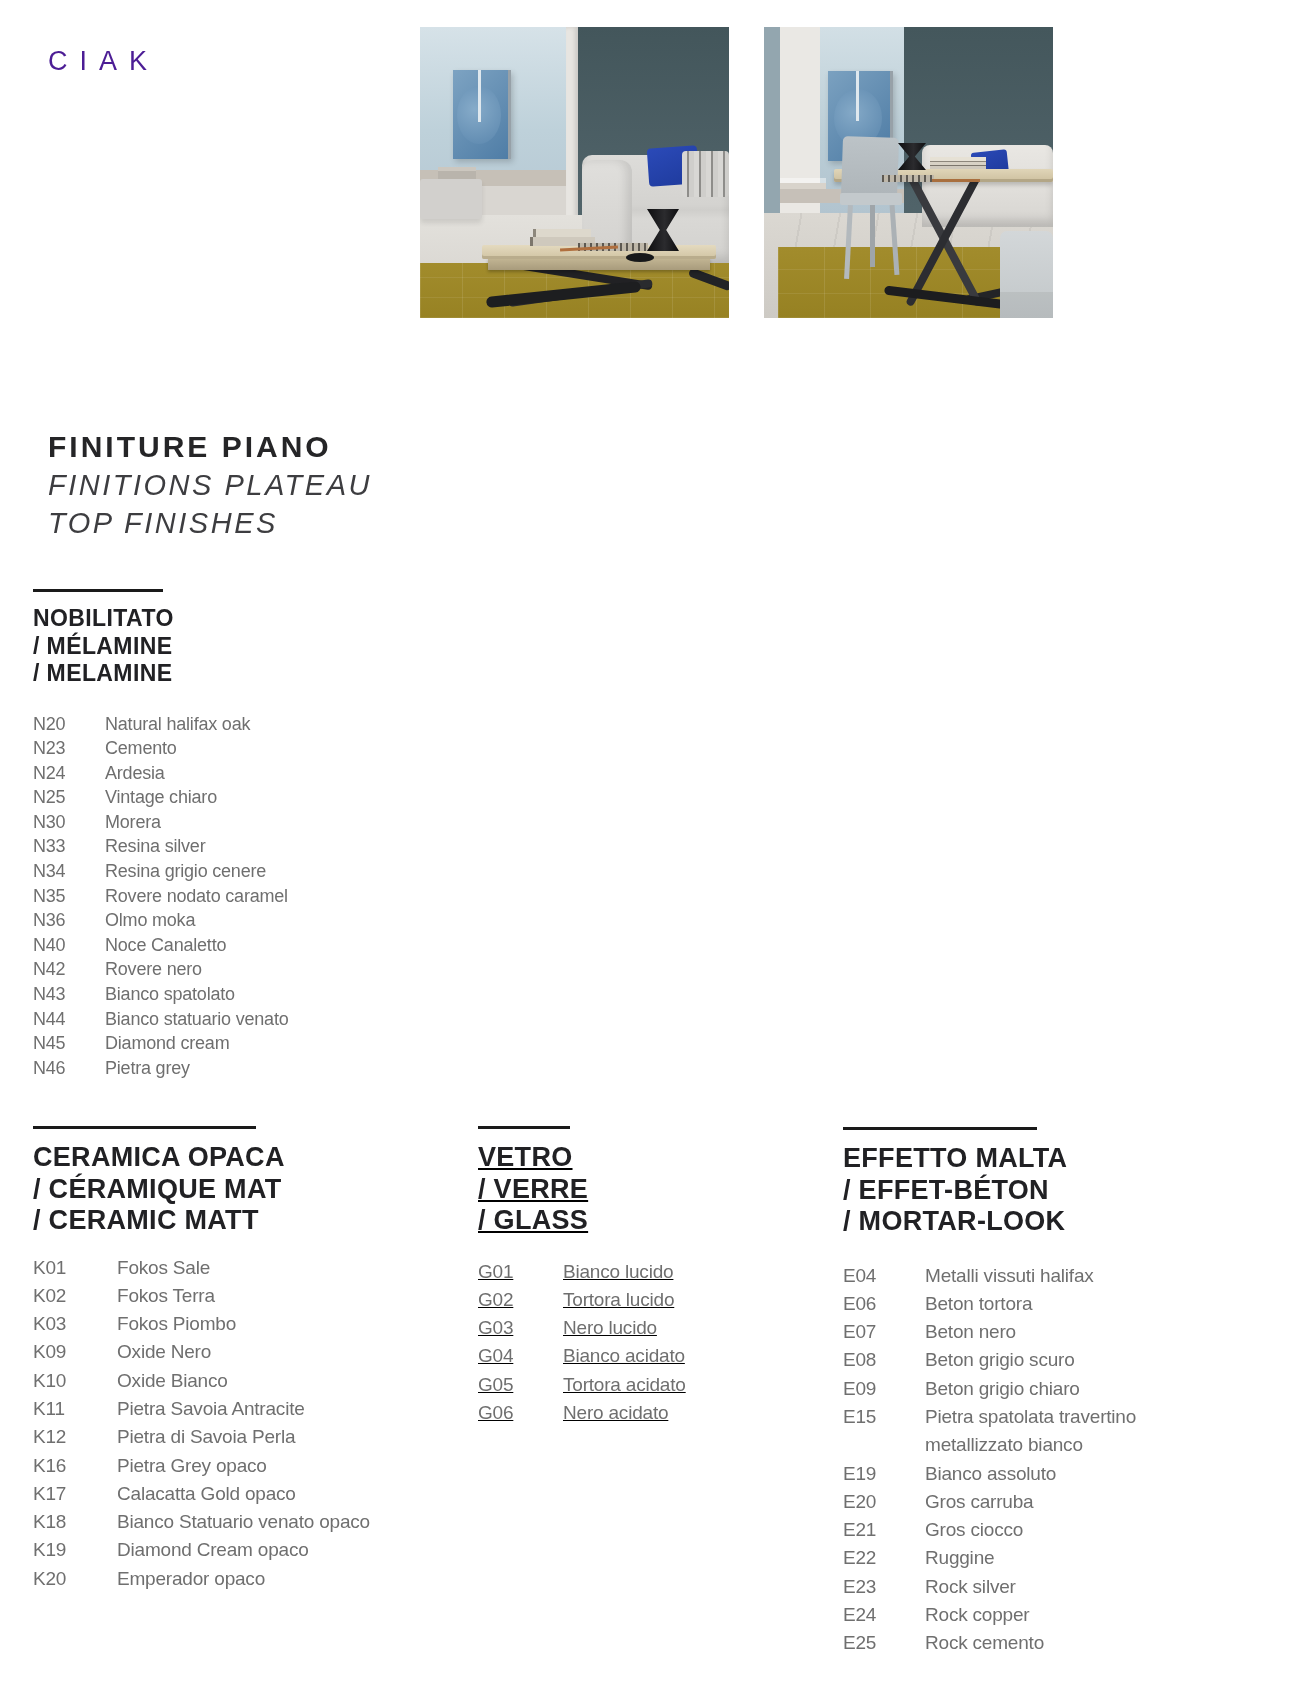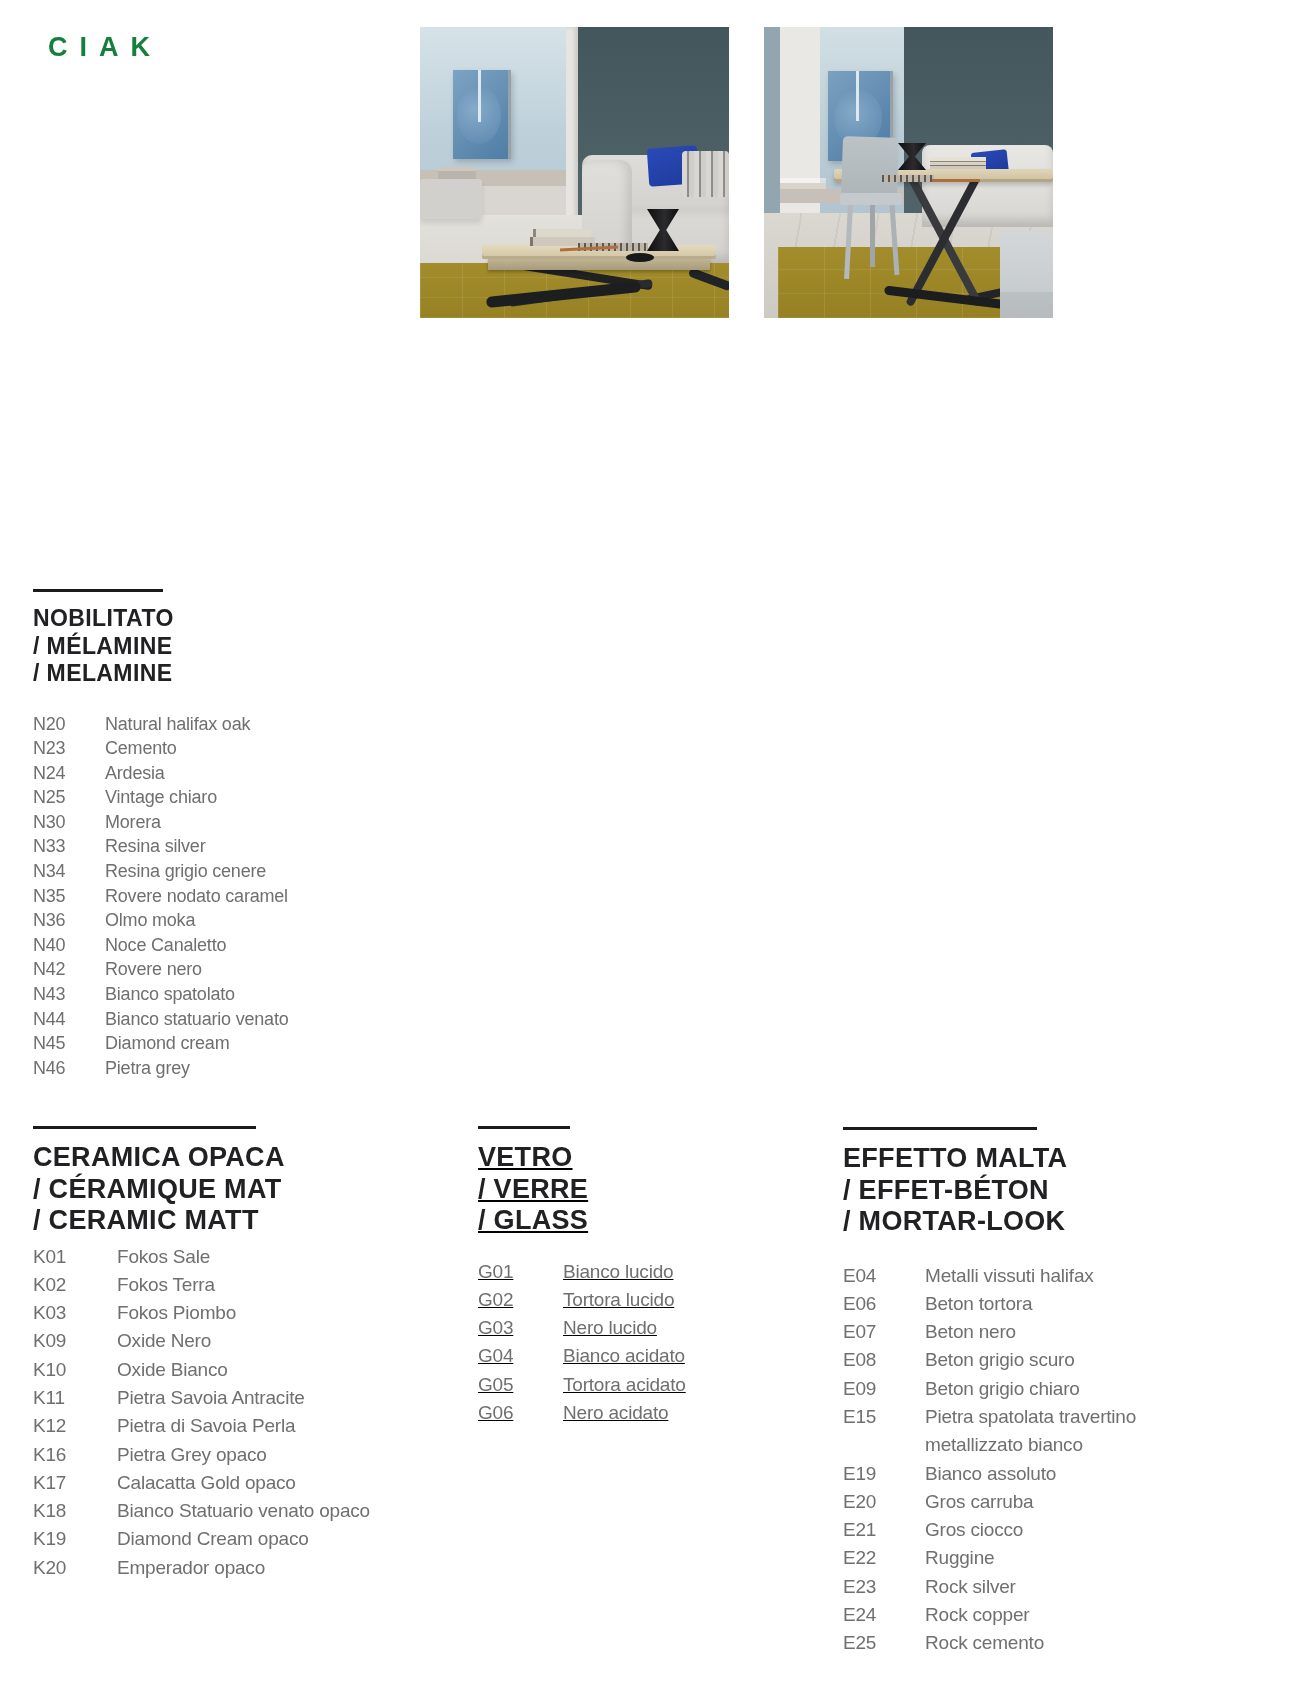--- a/index.html
+++ b/index.html
@@ -1,20 +1,20 @@
 <!DOCTYPE html>
 <html><head>
 <meta charset="utf-8">
 <style>
   html,body{margin:0;padding:0;background:#ffffff;}
   body{width:1290px;height:1691px;font-family:"Liberation Sans",sans-serif;-webkit-font-smoothing:antialiased;}
   .page{position:relative;width:1290px;height:1691px;background:#fff;overflow:hidden;}
 
   
-  .brand{position:absolute;left:48px;top:32px;font-size:27px;font-weight:bold;letter-spacing:12px;color:#15803d;}
+  .brand{position:absolute;left:48px;top:46px;font-size:27px;font-weight:normal;letter-spacing:12px;color:#4c1d95;}
 
   
   .photo{position:absolute;top:27px;margin:0;overflow:hidden;background:#e9e7e3;}
   .photo *{position:absolute;}
   .photo1{left:420px;width:309px;height:291px;}
   .photo2{left:764px;width:289px;height:291px;}
 
   
   .s1-floor{left:0;top:188px;width:309px;height:103px;background:linear-gradient(180deg,#e3e1dc,#d3d0cb);}
   .s1-wall-blue{left:0;top:0;width:146px;height:188px;background:linear-gradient(180deg,#d6e2e8 0%,#bed1da 55%,#b6c8d3 100%);}
@@ -94,21 +94,21 @@
   .row{display:flex;color:#6f6f6f;}
   .sub .row{font-size:18px;line-height:24.6px;letter-spacing:-0.2px;}
   .big .row{font-size:19px;line-height:28.3px;letter-spacing:-0.2px;}
   .code{flex:0 0 auto;}
   .sec-melamine{left:33px;top:589px;}
   .sec-melamine .rule{width:130px;}
   .sec-melamine .code{width:72px;}
   .sec-ceramic{left:33px;top:1126px;}
   .sec-ceramic .rule{width:223px;}
   .sec-ceramic .code{width:84px;}
-  .sec-ceramic .rows{margin-top:6px;}
+  .sec-ceramic .rows{margin-top:17px;}
   .sec-glass{left:478px;top:1126px;text-decoration:underline;}
   .sec-glass .rule{width:92px;}
   .sec-glass .code{width:85px;}
   .sec-glass .rows{margin-top:21px;}
   .sec-mortar{left:843px;top:1127px;}
   .sec-mortar .rule{width:194px;}
   .sec-mortar .code{width:82px;}
   .sec-mortar .rows{margin-top:24px;}
   .sec-mortar .fname{width:252px;}
 </style>
@@ -181,20 +181,25 @@
     <div class="s2-chair1-leg3"></div>
     <div class="s2-chair1-back"></div>
     <div class="s2-chair1-seat"></div>
     <div class="s2-chair2"></div>
     <div class="s2-vase"></div>
     <div class="s2-books"></div>
     <div class="s2-tray"></div>
     <div class="s2-pencil"></div>
   </figure>
 
+  <header class="fin-heading">
+    <h1>FINITURE PIANO</h1>
+    <h2>FINITIONS PLATEAU</h2>
+    <h2>TOP FINISHES</h2>
+  </header>
 
   <section class="sec sub sec-melamine">
     <div class="rule"></div>
     <h3 class="sec-title">
       <span>NOBILITATO</span>
       <span>/ MÉLAMINE</span>
       <span>/ MELAMINE</span>
     </h3>
     <div class="rows">
         <div class="row">

